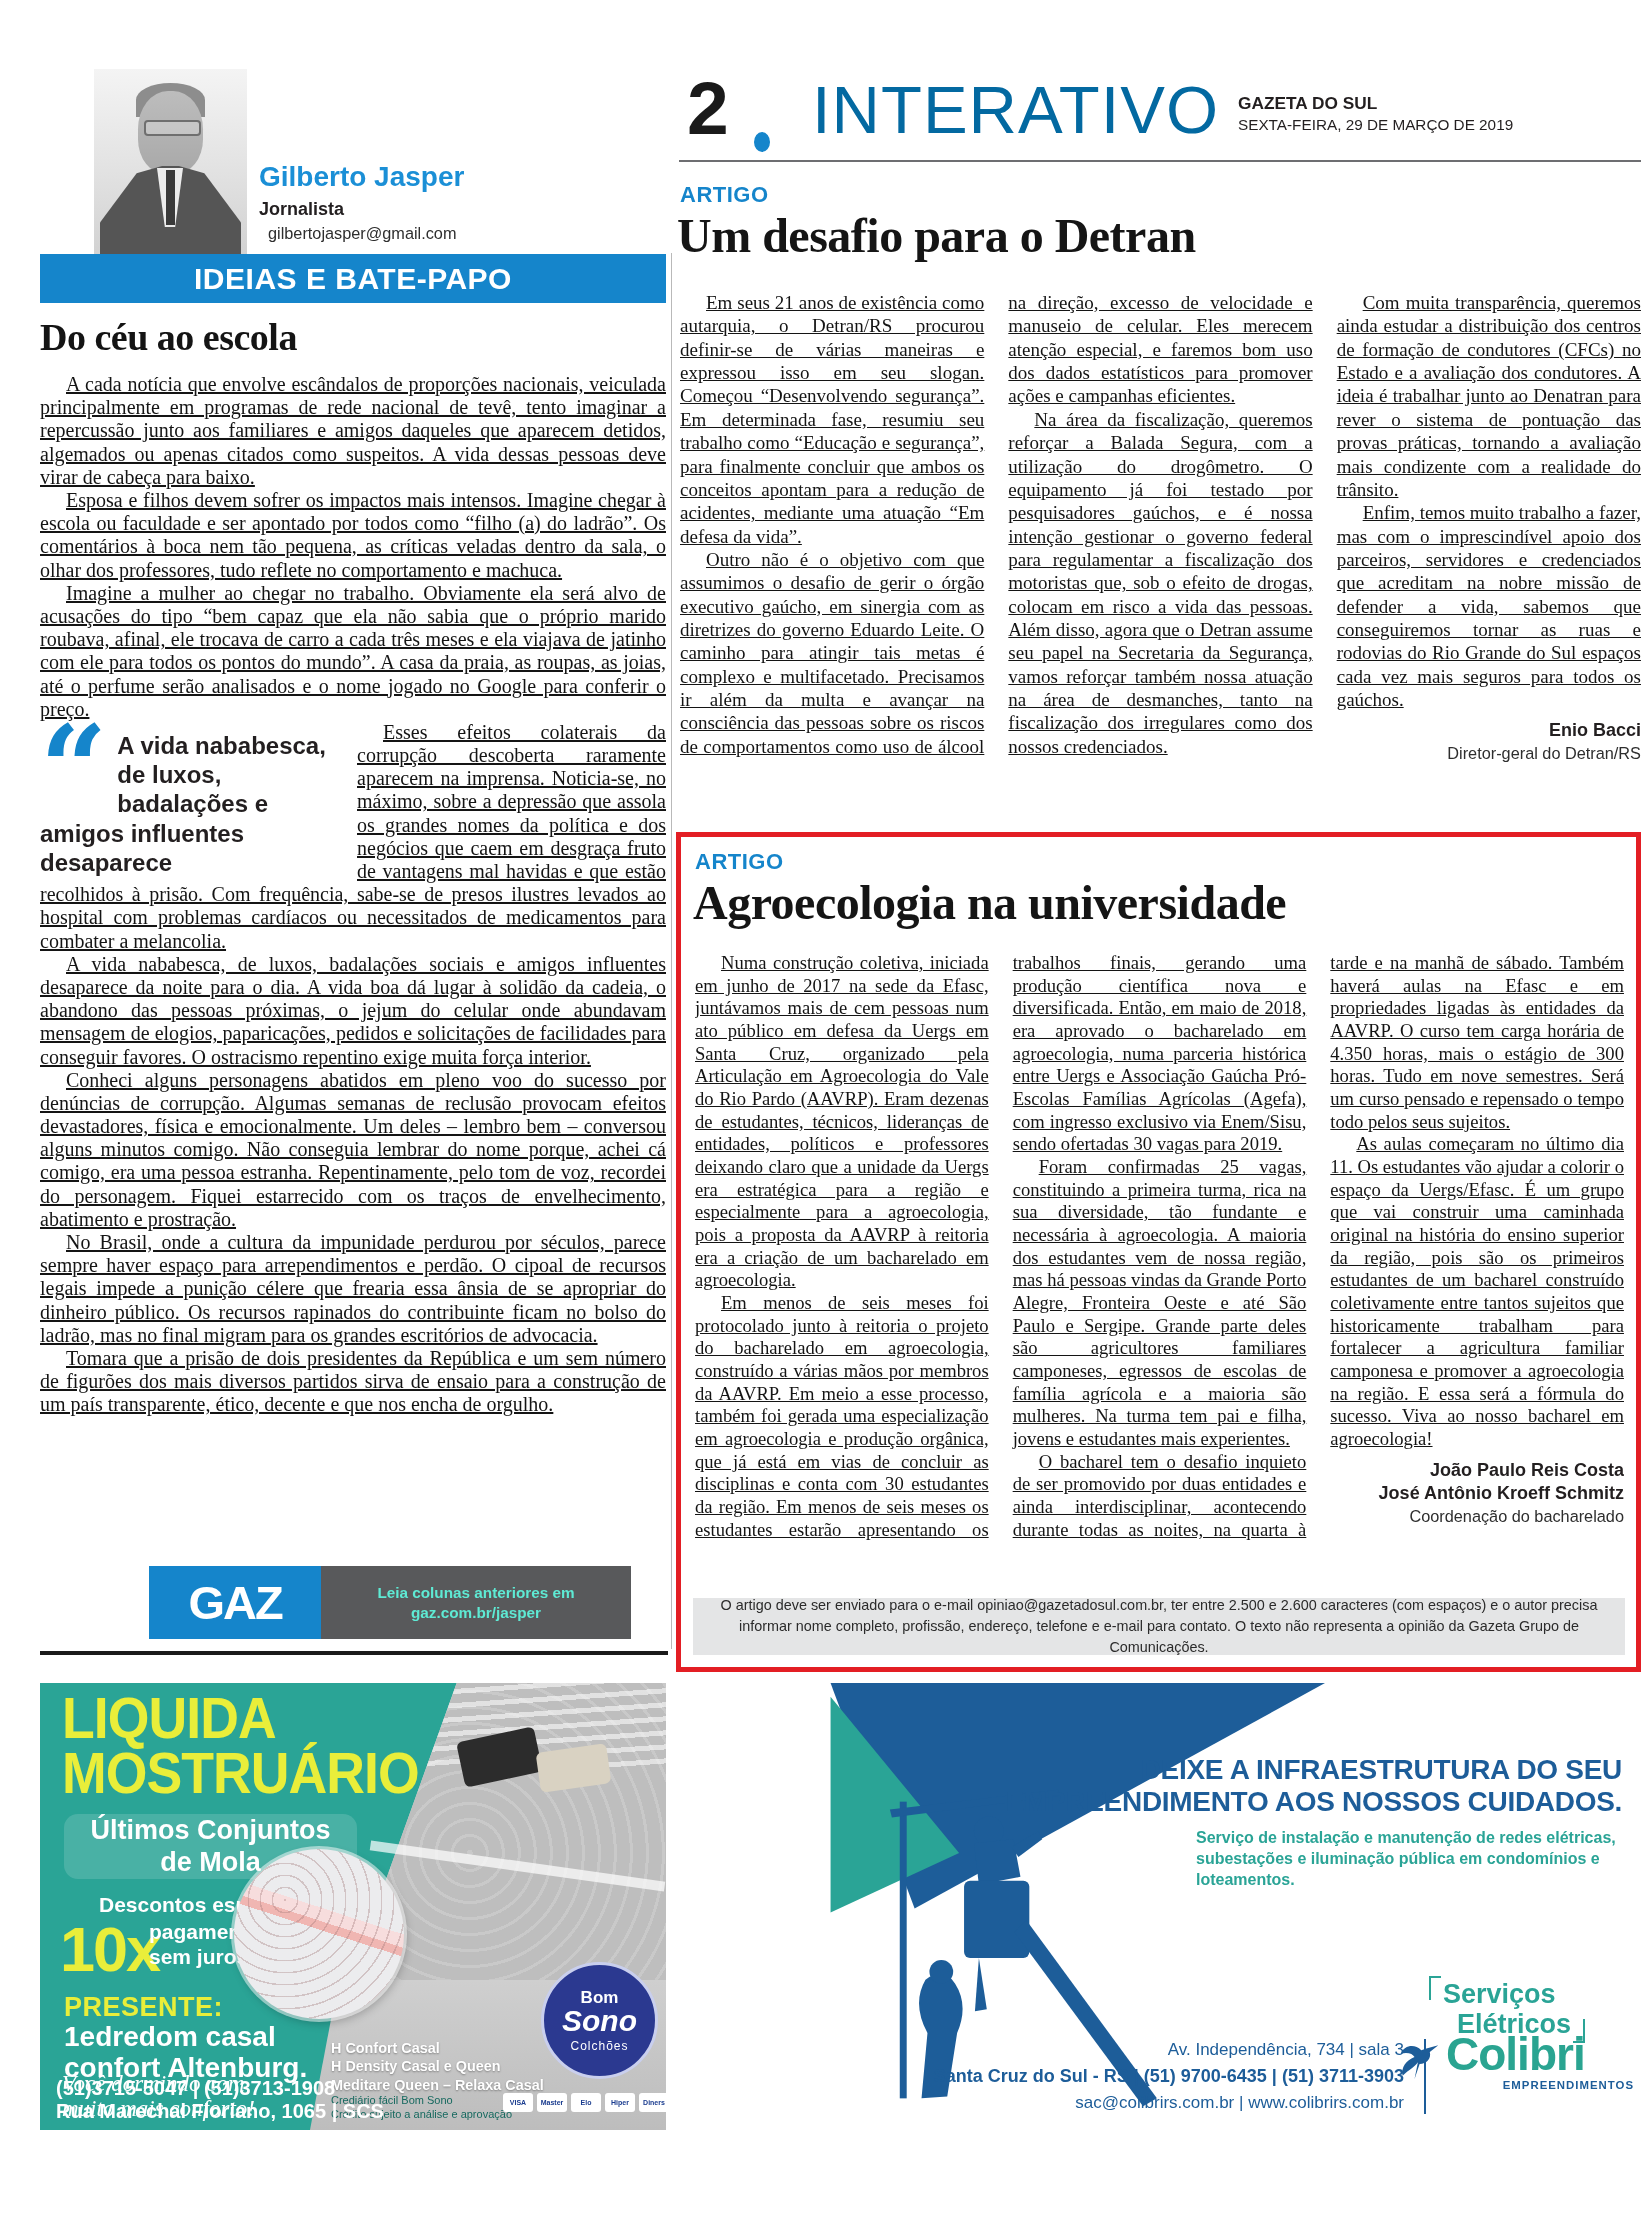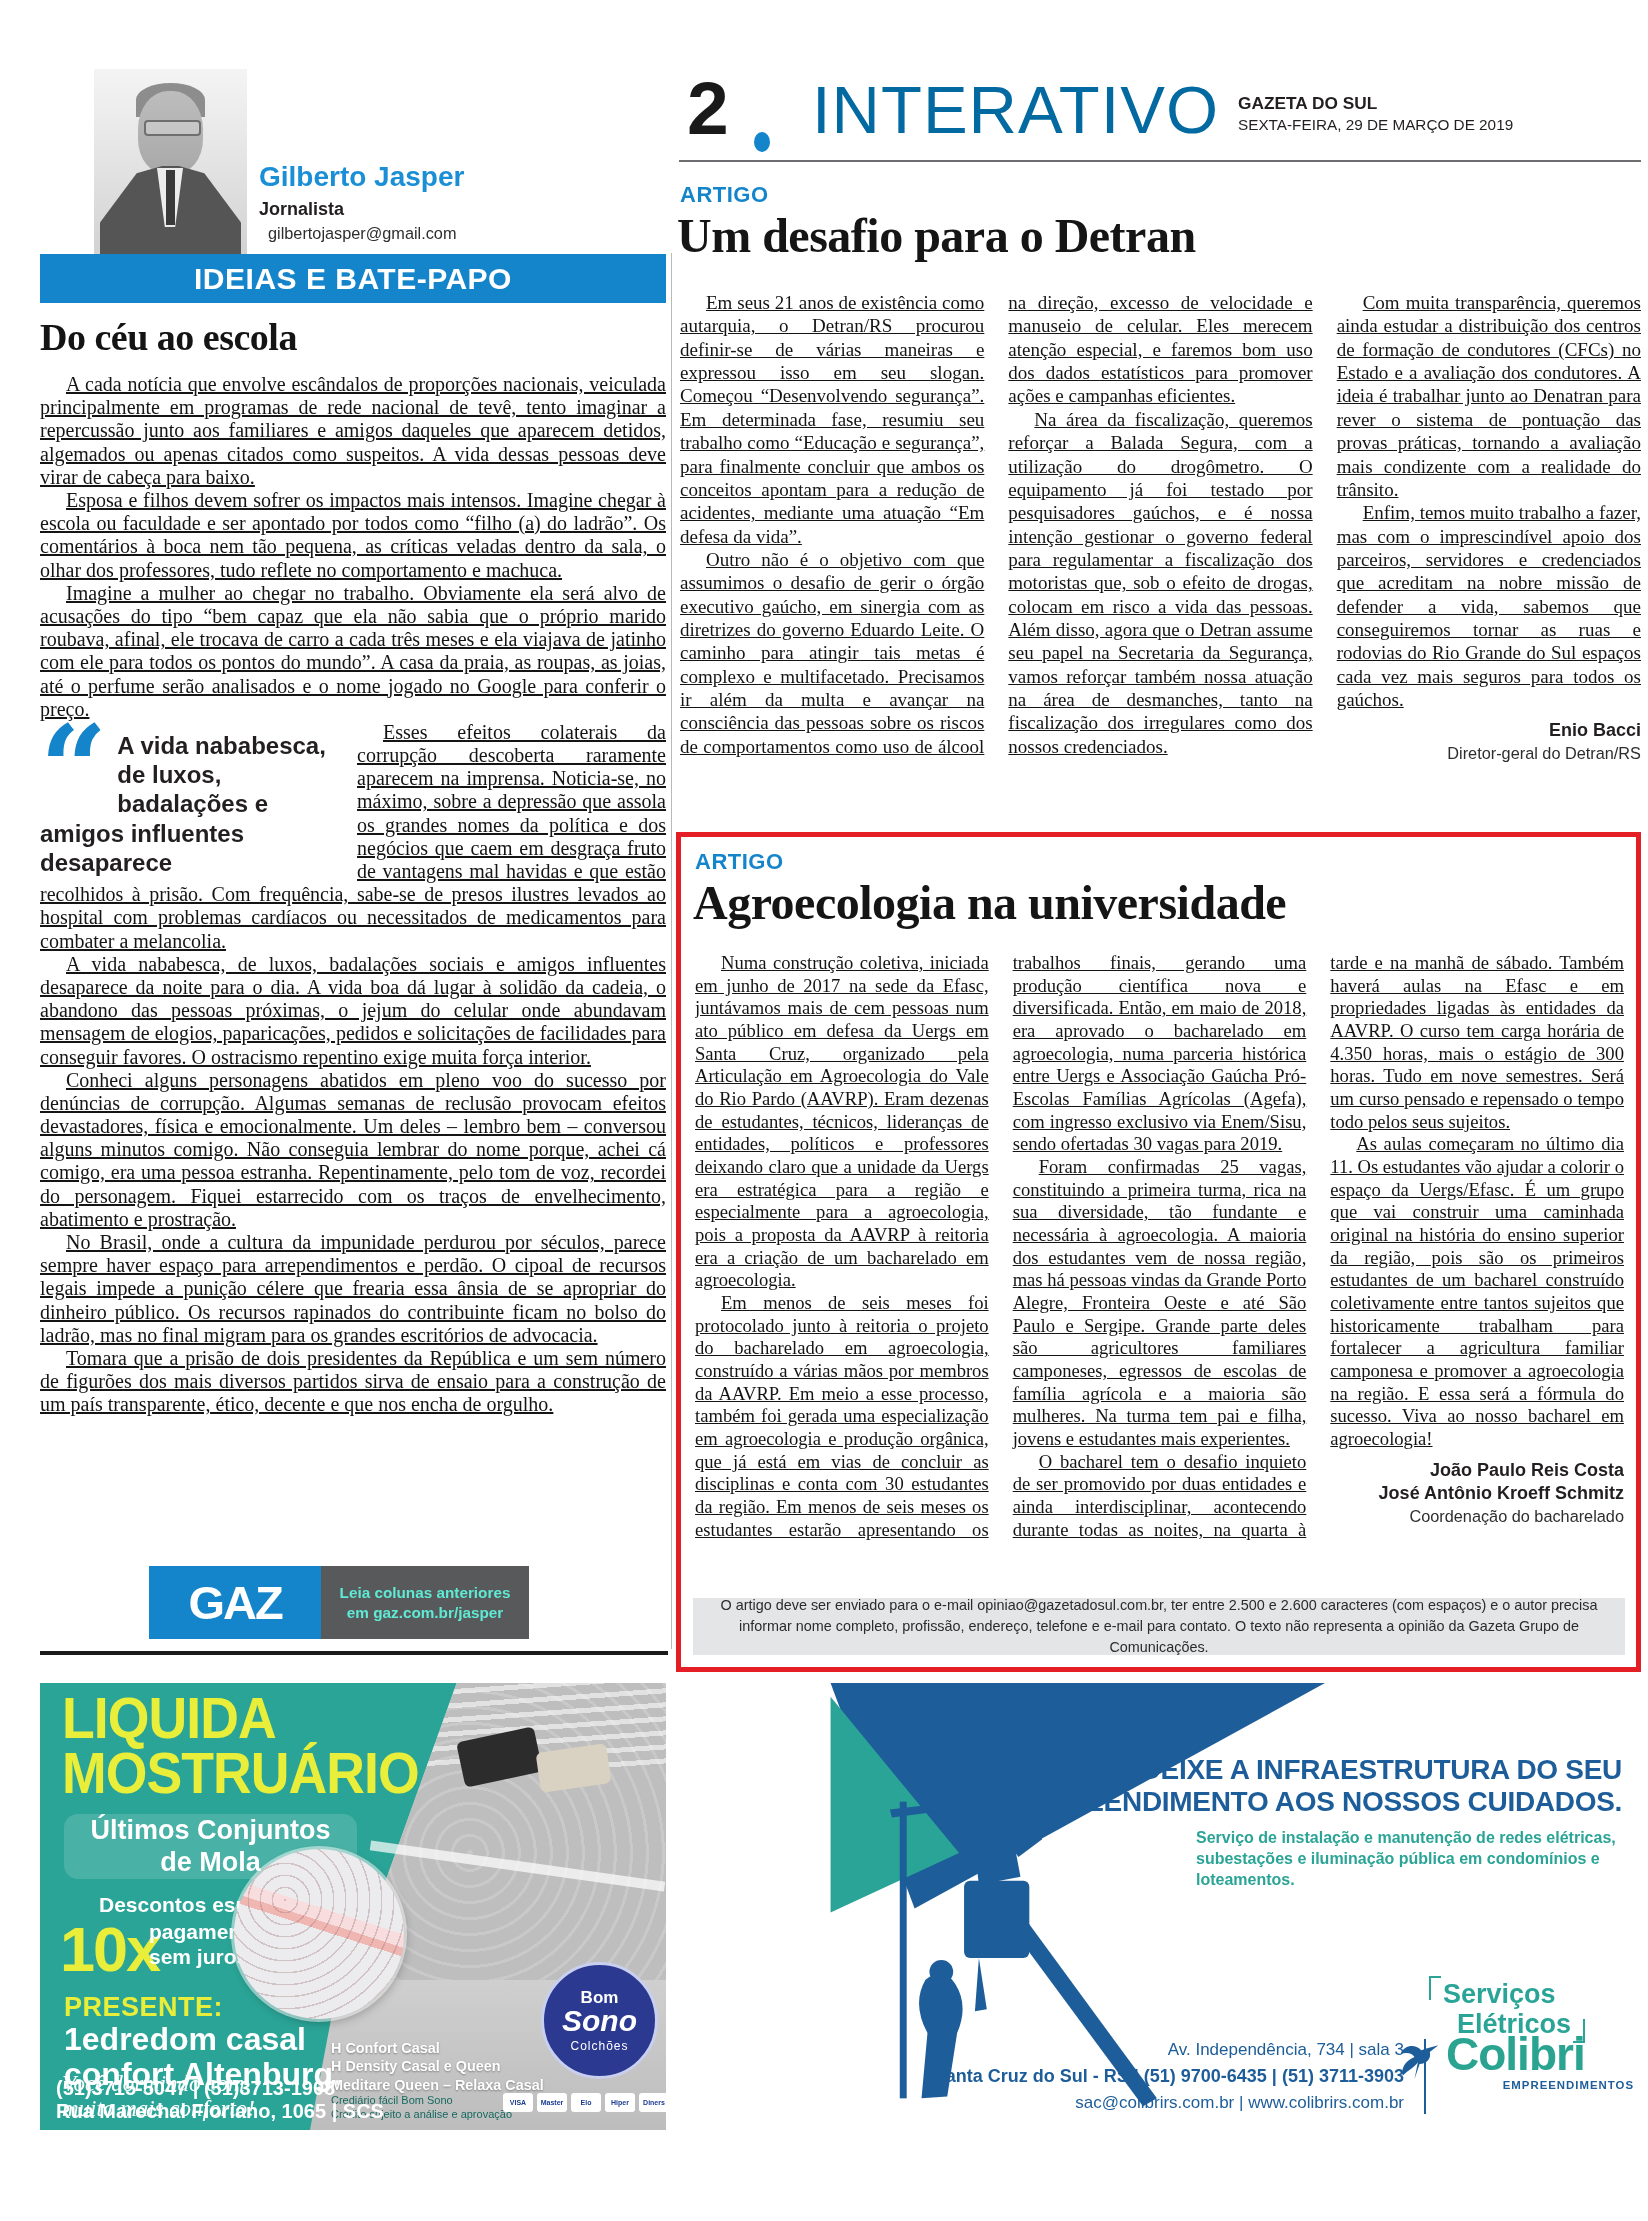--- a/index.html
+++ b/index.html
@@ -23,21 +23,21 @@
 
   
   #left-article{left:40px;top:315px;width:626px;}
   #left-title{font-family:"Liberation Serif",serif;font-weight:bold;font-size:38px;color:#141414;margin:0 0 14px 0;letter-spacing:-0.5px;}
   .bodytext{font-family:"Liberation Serif",serif;font-size:20px;line-height:1.16;color:#141414;}
   .para{margin:0;text-align:justify;text-indent:26px;text-decoration:underline;}
   #pq-wrap{overflow:visible;}
   #pullquote{float:left;width:297px;margin:10px 20px 4px 0;font-family:"Liberation Sans",sans-serif;
              font-weight:bold;font-size:24px;line-height:1.22;color:#231f20;text-indent:0;}
   #pullquote .qmark{float:left;font-family:"DejaVu Serif",serif;font-weight:bold;font-size:117px;line-height:.62;color:#1585cb;margin:2px 10px 0 0;}
-  #gaz-block{left:149px;top:1566px;width:380px;height:73px;display:flex;border-radius:18px;}
+  #gaz-block{left:149px;top:1566px;width:482px;height:73px;display:flex;border-radius:18px;}
   #gaz-logo{width:172px;background:#1585cb;color:#fff;display:flex;align-items:center;justify-content:center;
             font-size:47px;font-weight:bold;letter-spacing:-2px;}
   #gaz-caption{flex:1;background:#58595b;color:#5eead4;display:flex;align-items:center;justify-content:center;
                text-align:center;font-size:15.3px;font-weight:bold;line-height:1.25;padding:4px 10px;}
   #left-rule{left:40px;top:1651px;width:628px;height:4px;background:#1a1a1a;}
   #col-divider{left:671px;top:253px;width:1px;height:1396px;background:#b9b9b9;}
 
   
   #mast-num{left:687px;top:65px;font-size:75px;font-weight:bold;color:#1a1a1a;}
   #mast-dot{left:754px;top:132px;width:16px;height:20px;border-radius:50%;background:#1585cb;}
@@ -81,21 +81,21 @@
   #ad-left .mattress-edge{position:absolute;right:0;top:178px;width:297px;height:10px;background:rgba(255,255,255,.7);transform:rotate(8deg);}
   .adl-title{position:absolute;left:22px;color:#e9ee3a;font-weight:bold;letter-spacing:-1px;transform:scaleX(.94);transform-origin:left;}
   #adl-t1{top:2px;font-size:57px;}
   #adl-t2{top:57px;font-size:57px;}
   #adl-sub{position:absolute;left:24px;top:131px;width:293px;height:65px;background:rgba(255,255,255,.15);border-radius:14px;
            color:#fff;font-weight:bold;font-size:27px;text-align:center;line-height:1.15;display:flex;align-items:center;justify-content:center;padding:2px 8px;box-sizing:border-box;}
   #adl-offer1{position:absolute;left:59px;top:210px;color:#fff;font-weight:bold;font-size:21px;}
   #adl-10x{position:absolute;left:20px;top:230px;color:#e9ee3a;font-weight:bold;font-size:63px;letter-spacing:-2px;}
   #adl-offer2{position:absolute;left:109px;top:236px;color:#fff;font-weight:bold;font-size:21px;line-height:1.2;}
   #adl-presente{position:absolute;left:24px;top:309px;color:#e9ee3a;font-weight:bold;font-size:27px;letter-spacing:0.5px;}
-  #adl-gift{position:absolute;left:24px;top:339px;color:#fff;font-weight:bold;font-size:32px;line-height:1.1;}
+  #adl-gift{position:absolute;left:24px;top:339px;color:#fff;font-weight:bold;font-size:28px;line-height:1.1;}
   #adl-script{position:absolute;left:22px;top:388px;color:#fff;font-family:"Liberation Serif",serif;font-style:italic;font-size:23px;line-height:1.1;width:248px;}
   #adl-phone-row{position:absolute;left:16px;bottom:8px;color:#fff;font-weight:bold;font-size:20px;line-height:1.12;}
   #adl-inset{position:absolute;left:194px;top:166px;width:170px;height:170px;border-radius:50%;
       background:
         linear-gradient(18deg, #ececee 0 52%, #f0b6b2 52% 56%, #f7dddd 56% 62%, #ececee 62% 100%),
         #e8e8ea;
       box-shadow:0 0 0 3px rgba(255,255,255,.5), 2px 4px 10px rgba(0,0,0,.25);}
   #adl-inset .dots{position:absolute;inset:0;border-radius:50%;background:repeating-radial-gradient(circle at 30% 30%, rgba(160,120,120,.35) 0 1.5px, transparent 1.5px 12px);}
   #adl-models{position:absolute;left:291px;top:356px;color:#fff;font-weight:bold;font-size:14.4px;line-height:1.28;text-shadow:0 1px 2px rgba(0,0,0,.35);}
   #adl-brand{position:absolute;left:501px;top:279px;width:111px;height:111px;border-radius:50%;background:#2b3990;

